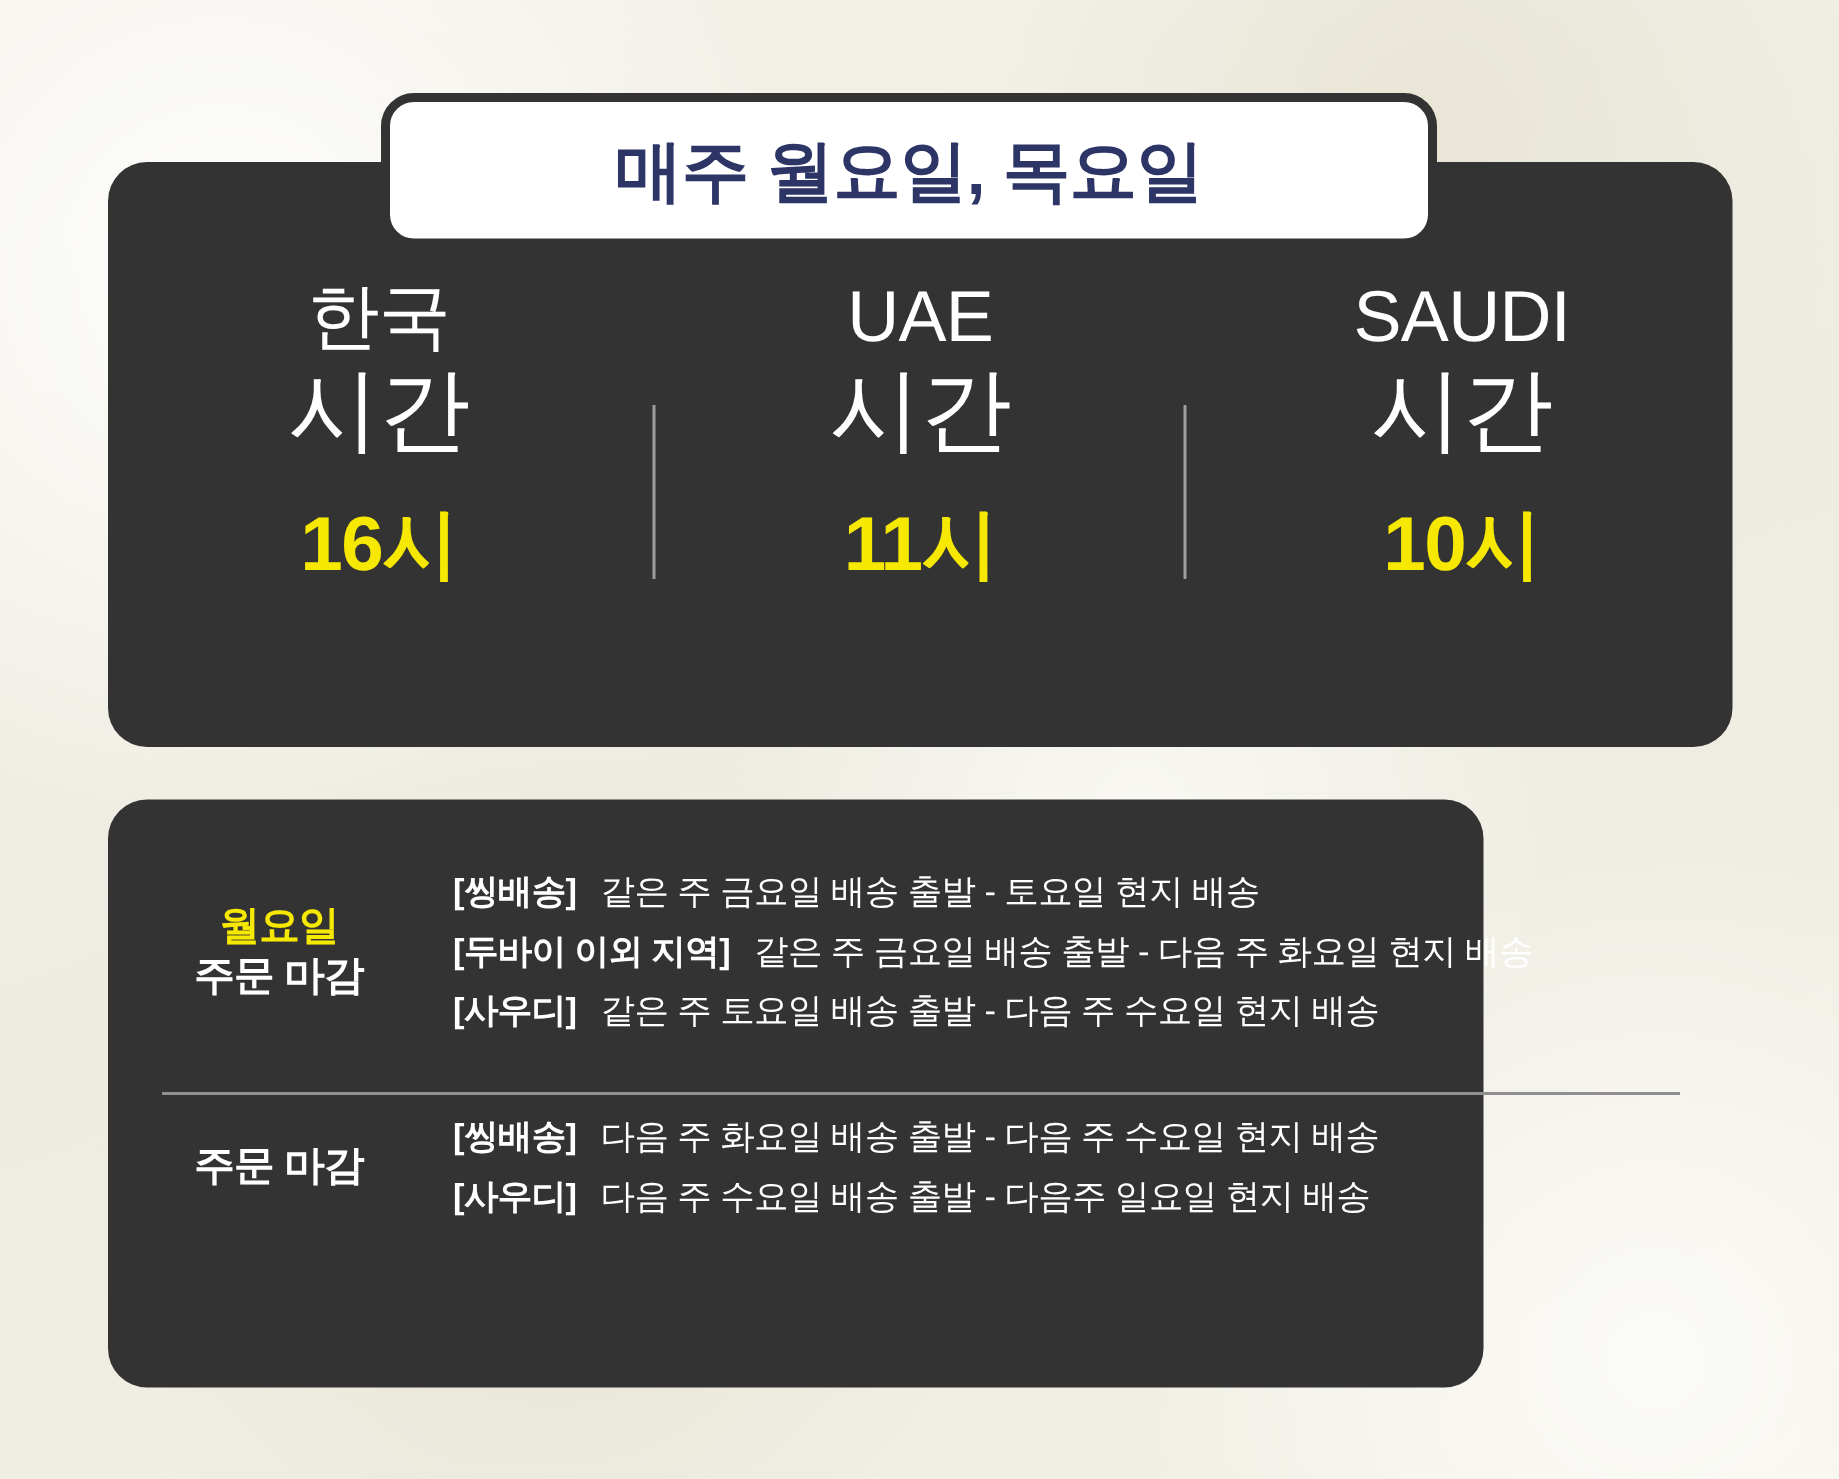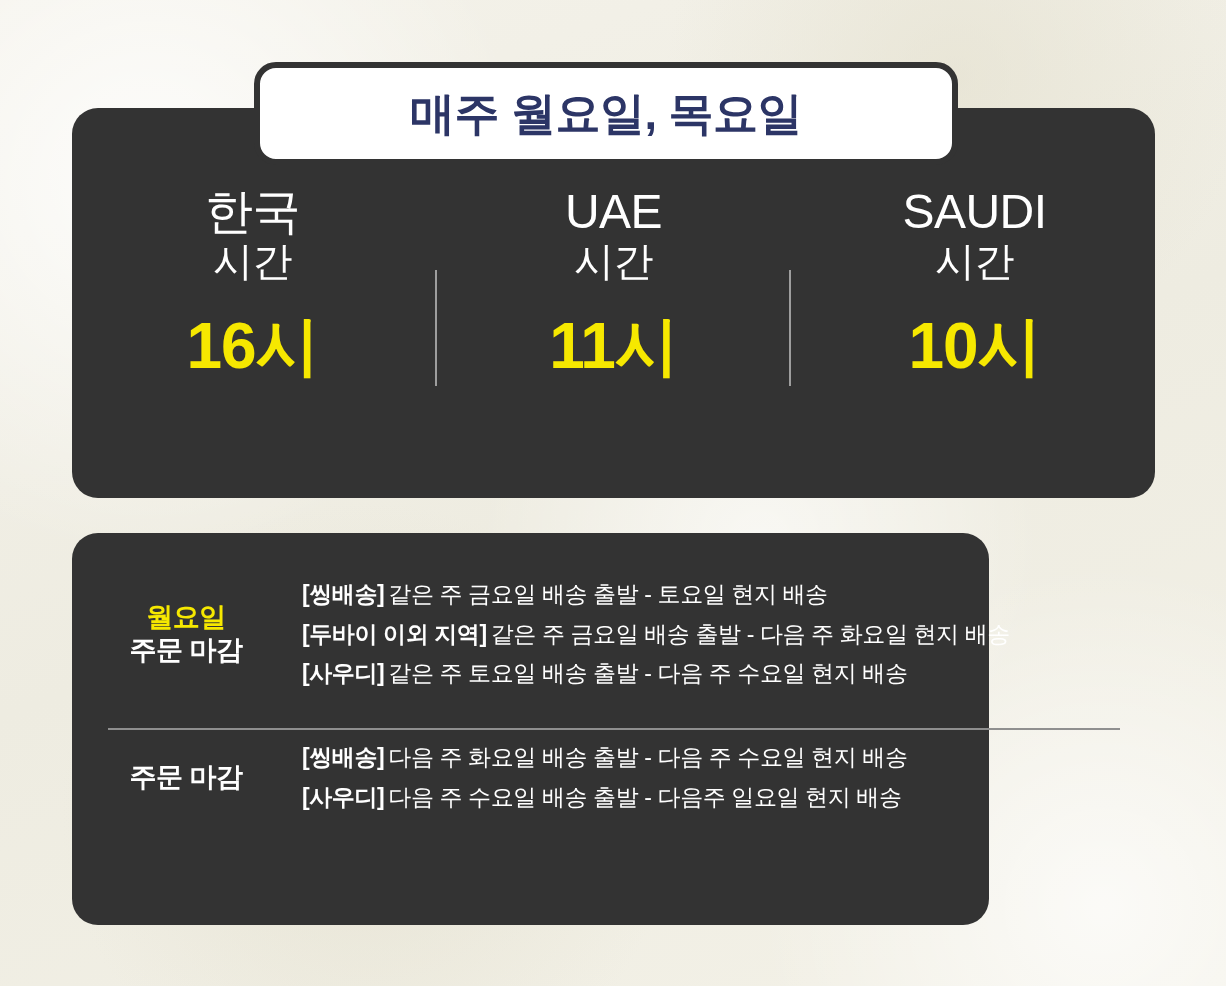--- a/index.html
+++ b/index.html
@@ -76,30 +76,30 @@
   .tz-name {
     color: #ffffff;
     font-size: 48px;
     font-weight: 400;
     line-height: 1.12;
     text-align: center;
     letter-spacing: -0.5px;
   }
   .tz-sub {
     color: #ffffff;
-    font-size: 40px;
+    font-size: 61px;
     font-weight: 400;
     line-height: 1.12;
     text-align: center;
     letter-spacing: -0.5px;
   }
   .tz-hour {
     margin-top: 30px;
     color: #f6e800;
-    font-size: 64px;
+    font-size: 51px;
     font-weight: bold;
     line-height: 1;
     letter-spacing: -1px;
   }
   .tz-divider {
     position: absolute;
     top: 85px;
     width: 2px;
     height: 116px;
     background: #9e9e9e;
@@ -153,21 +153,21 @@
   }
   .sched-line {
     color: #ffffff;
     font-size: 23px;
     line-height: 1.72;
     white-space: nowrap;
     letter-spacing: -0.4px;
   }
   .sched-line .tag {
     font-weight: bold;
-    margin-right: 4px;
+    margin-right: 16px;
   }
   .sched-line .body {
     font-weight: 400;
   }
 
   .sched-hr {
     position: absolute;
     left: 36px;
     top: 195px;
     width: 1012px;

